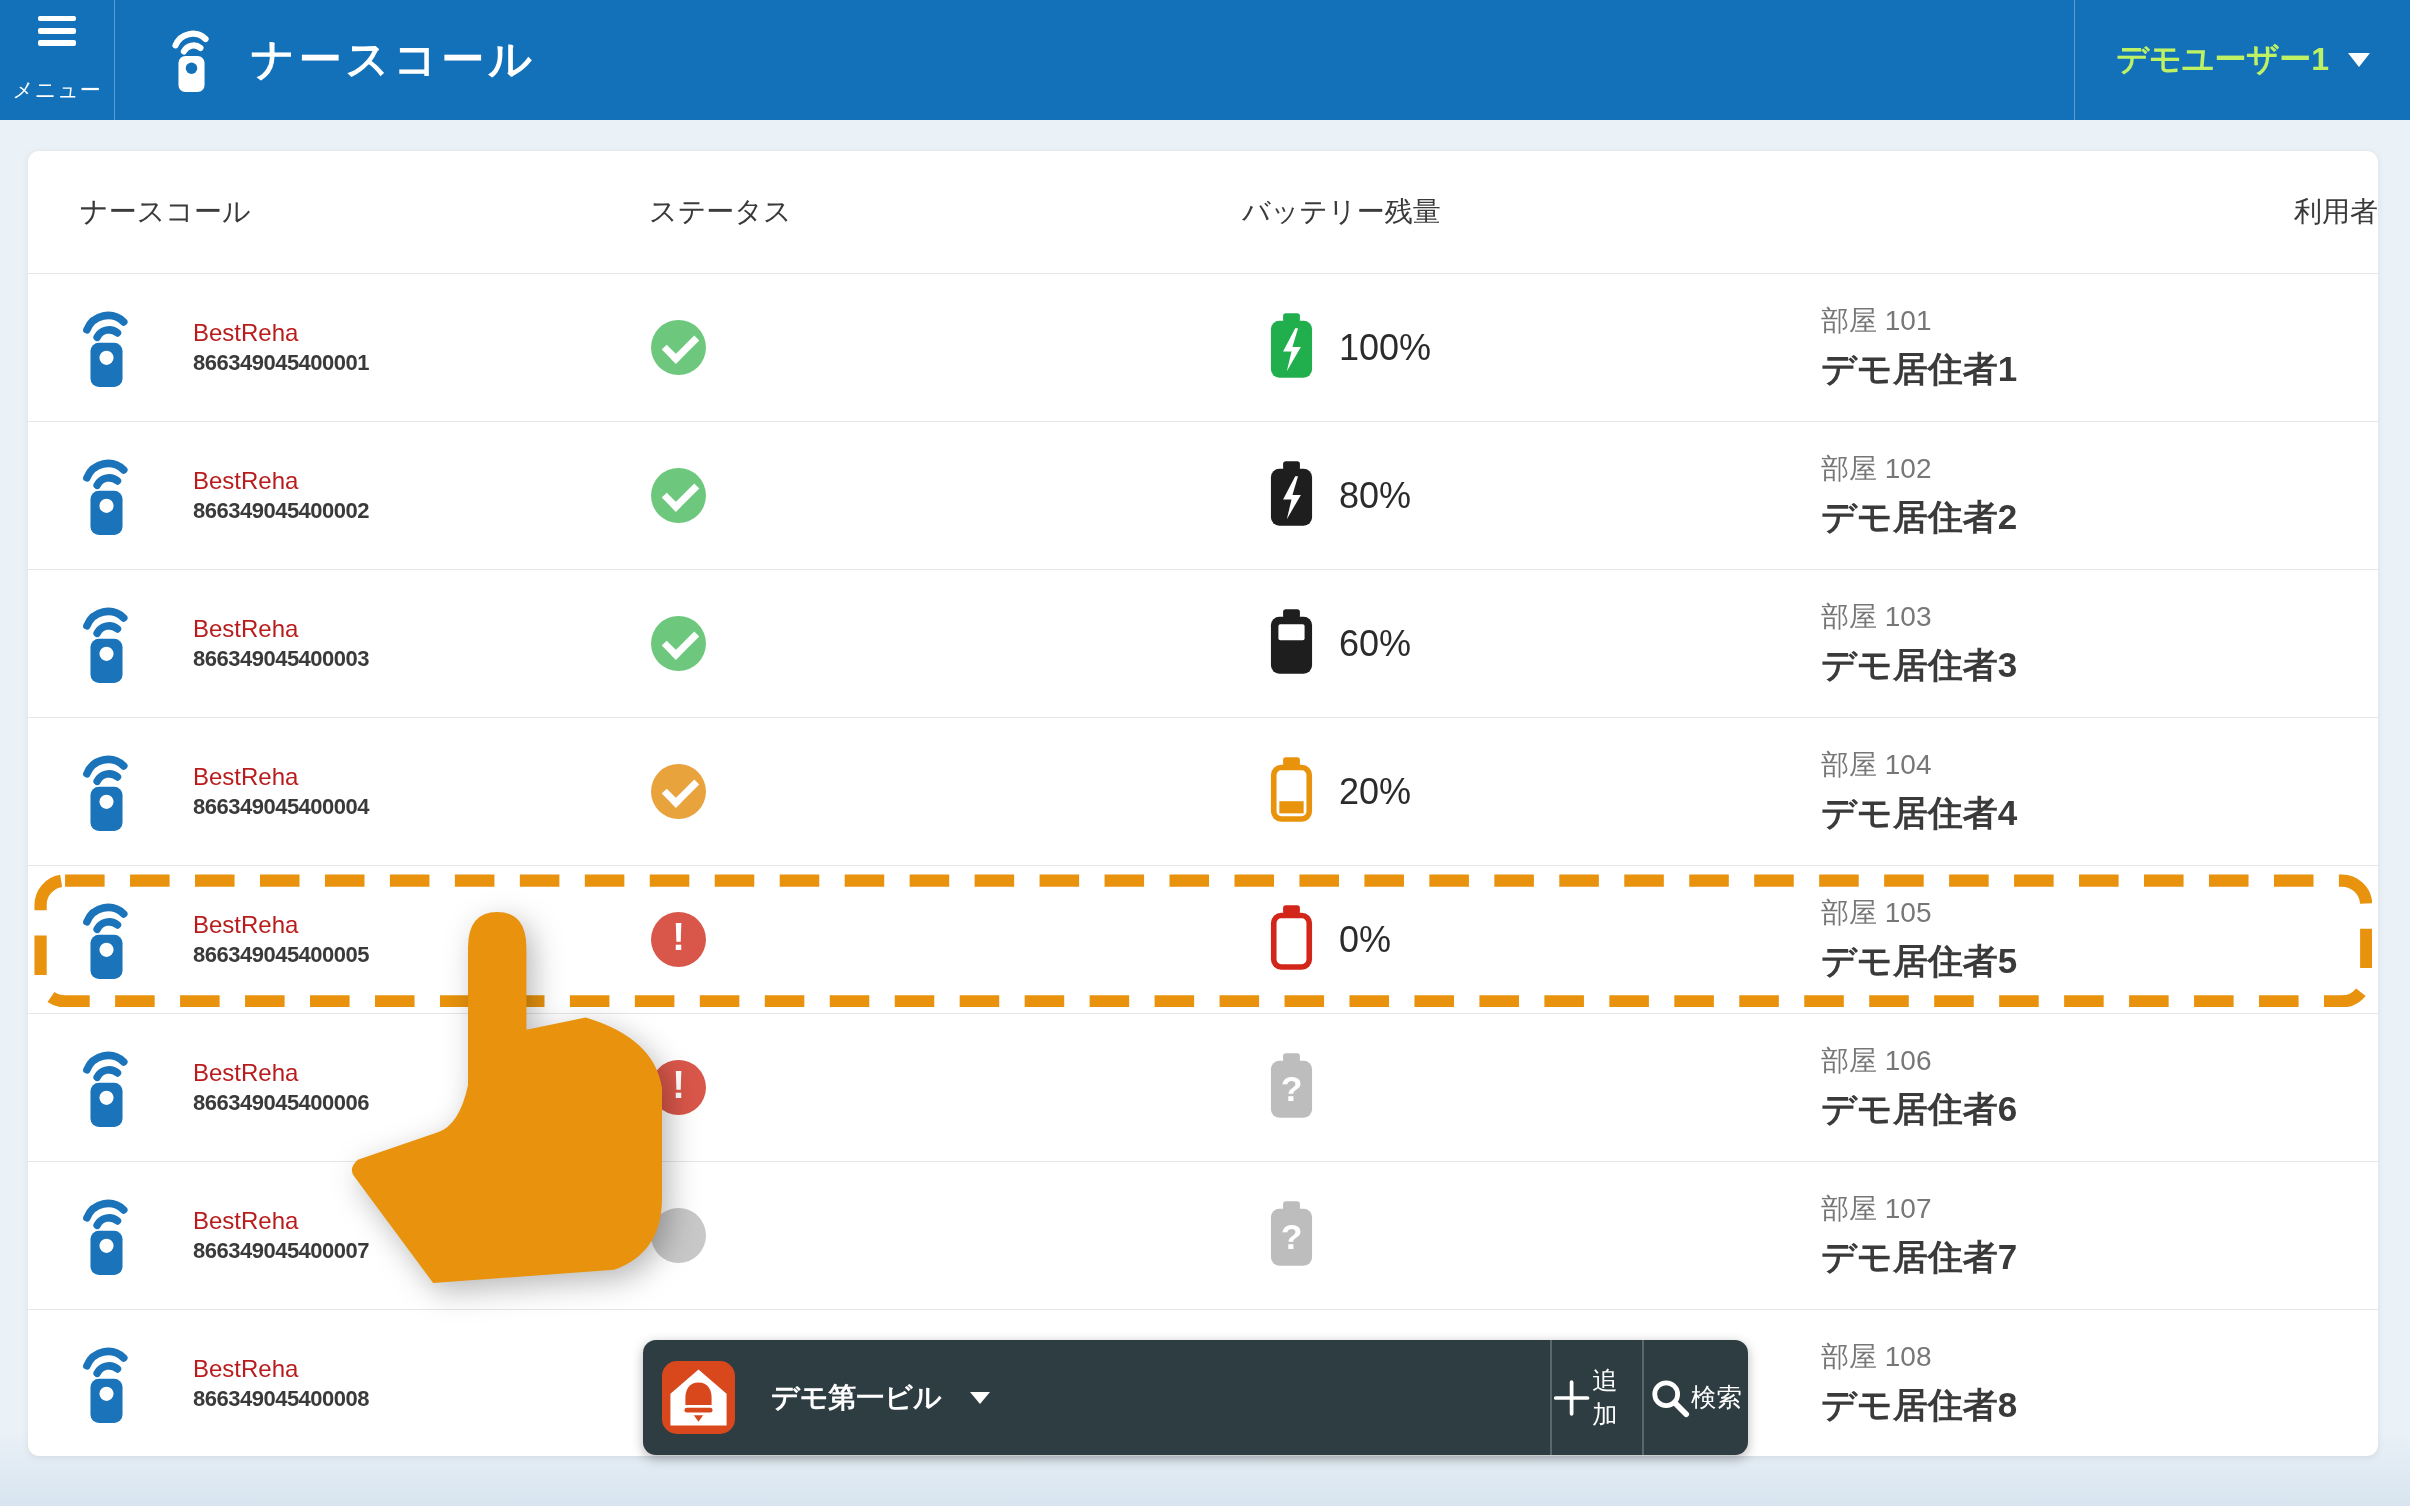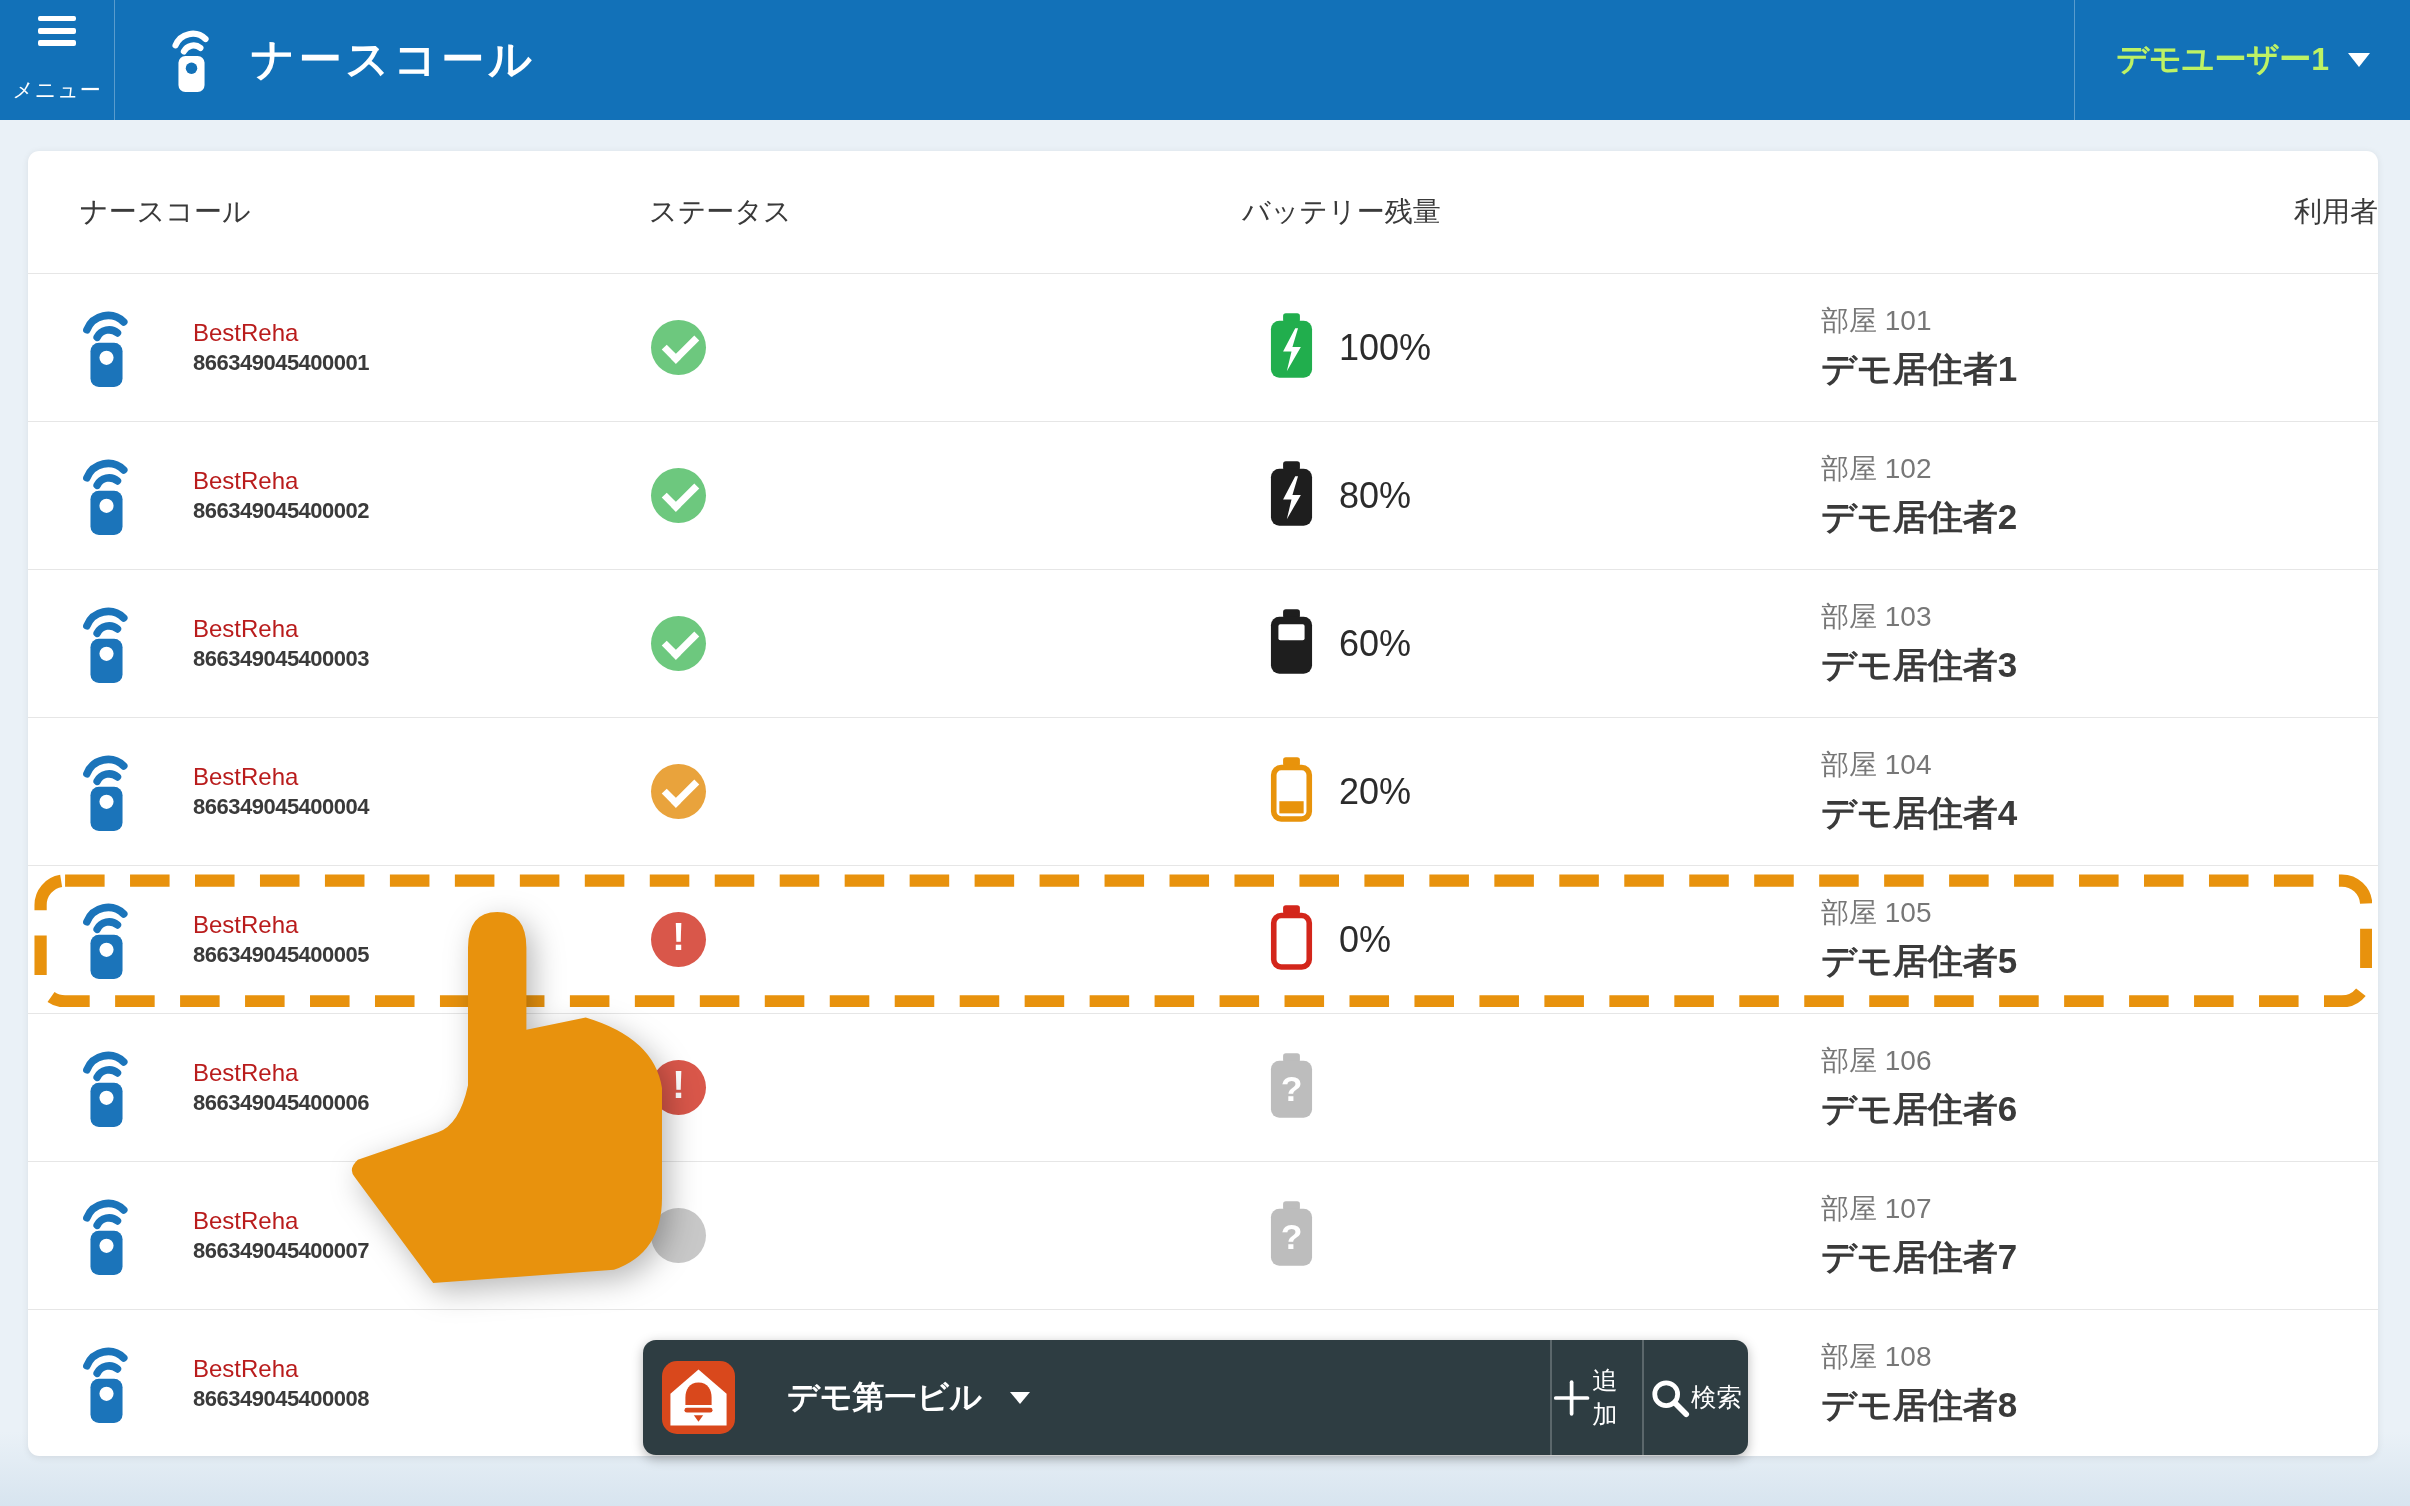--- a/index.html
+++ b/index.html
@@ -56,21 +56,21 @@
   .c-user { flex:1; padding-left:28px; display:block; }
   .room { font-size:28px; color:#777; }
   .resident { font-size:35px; font-weight:bold; color:#3a3a3a; margin-top:5.6px; }
   .dash-overlay { position:absolute; left:5.6px; right:5.6px; top:7.5px; bottom:5.6px; pointer-events:none; }
   .dash-overlay svg { width:100%; height:100%; display:block; }
   
   .bottom-bar { position:absolute; left:643px; top:1340px; width:1105px; height:115px; background:#2E3D42;
                 border-radius:13px; display:flex; align-items:stretch; box-shadow:0 3.8px 11.3px rgba(0,0,0,.28); }
   .building-select { flex:1; display:flex; align-items:center; padding-left:19px; cursor:pointer; }
   .app-icon { width:73px; height:73px; border-radius:15px; background:#D9481C; position:relative; flex:0 0 auto; }
-  .building-name { color:#fff; font-size:32px; font-weight:bold; margin-left:52px; }
+  .building-name { color:#fff; font-size:28px; font-weight:bold; margin-left:36px; }
   .building-select .caret-down { border-left-width:10.4px; border-right-width:10.4px; border-top-width:12.2px; margin-left:28px; }
   .bar-divider { width:1.9px; background:rgba(255,255,255,.22); }
   .bar-btn { display:flex; flex-direction:row; align-items:center; justify-content:center; gap:1px;
              color:#fff; cursor:pointer; }
   .bar-btn.add { width:90px; } .bar-btn.search { width:104px;border-radius:6px; }
   .bar-btn .lbl { font-size:25.4px; }
   
   .hand { position:absolute; left:339px; top:895px; pointer-events:none;
           filter:drop-shadow(7.5px 9.4px 15px rgba(0,0,0,.28)); }
 </style>

